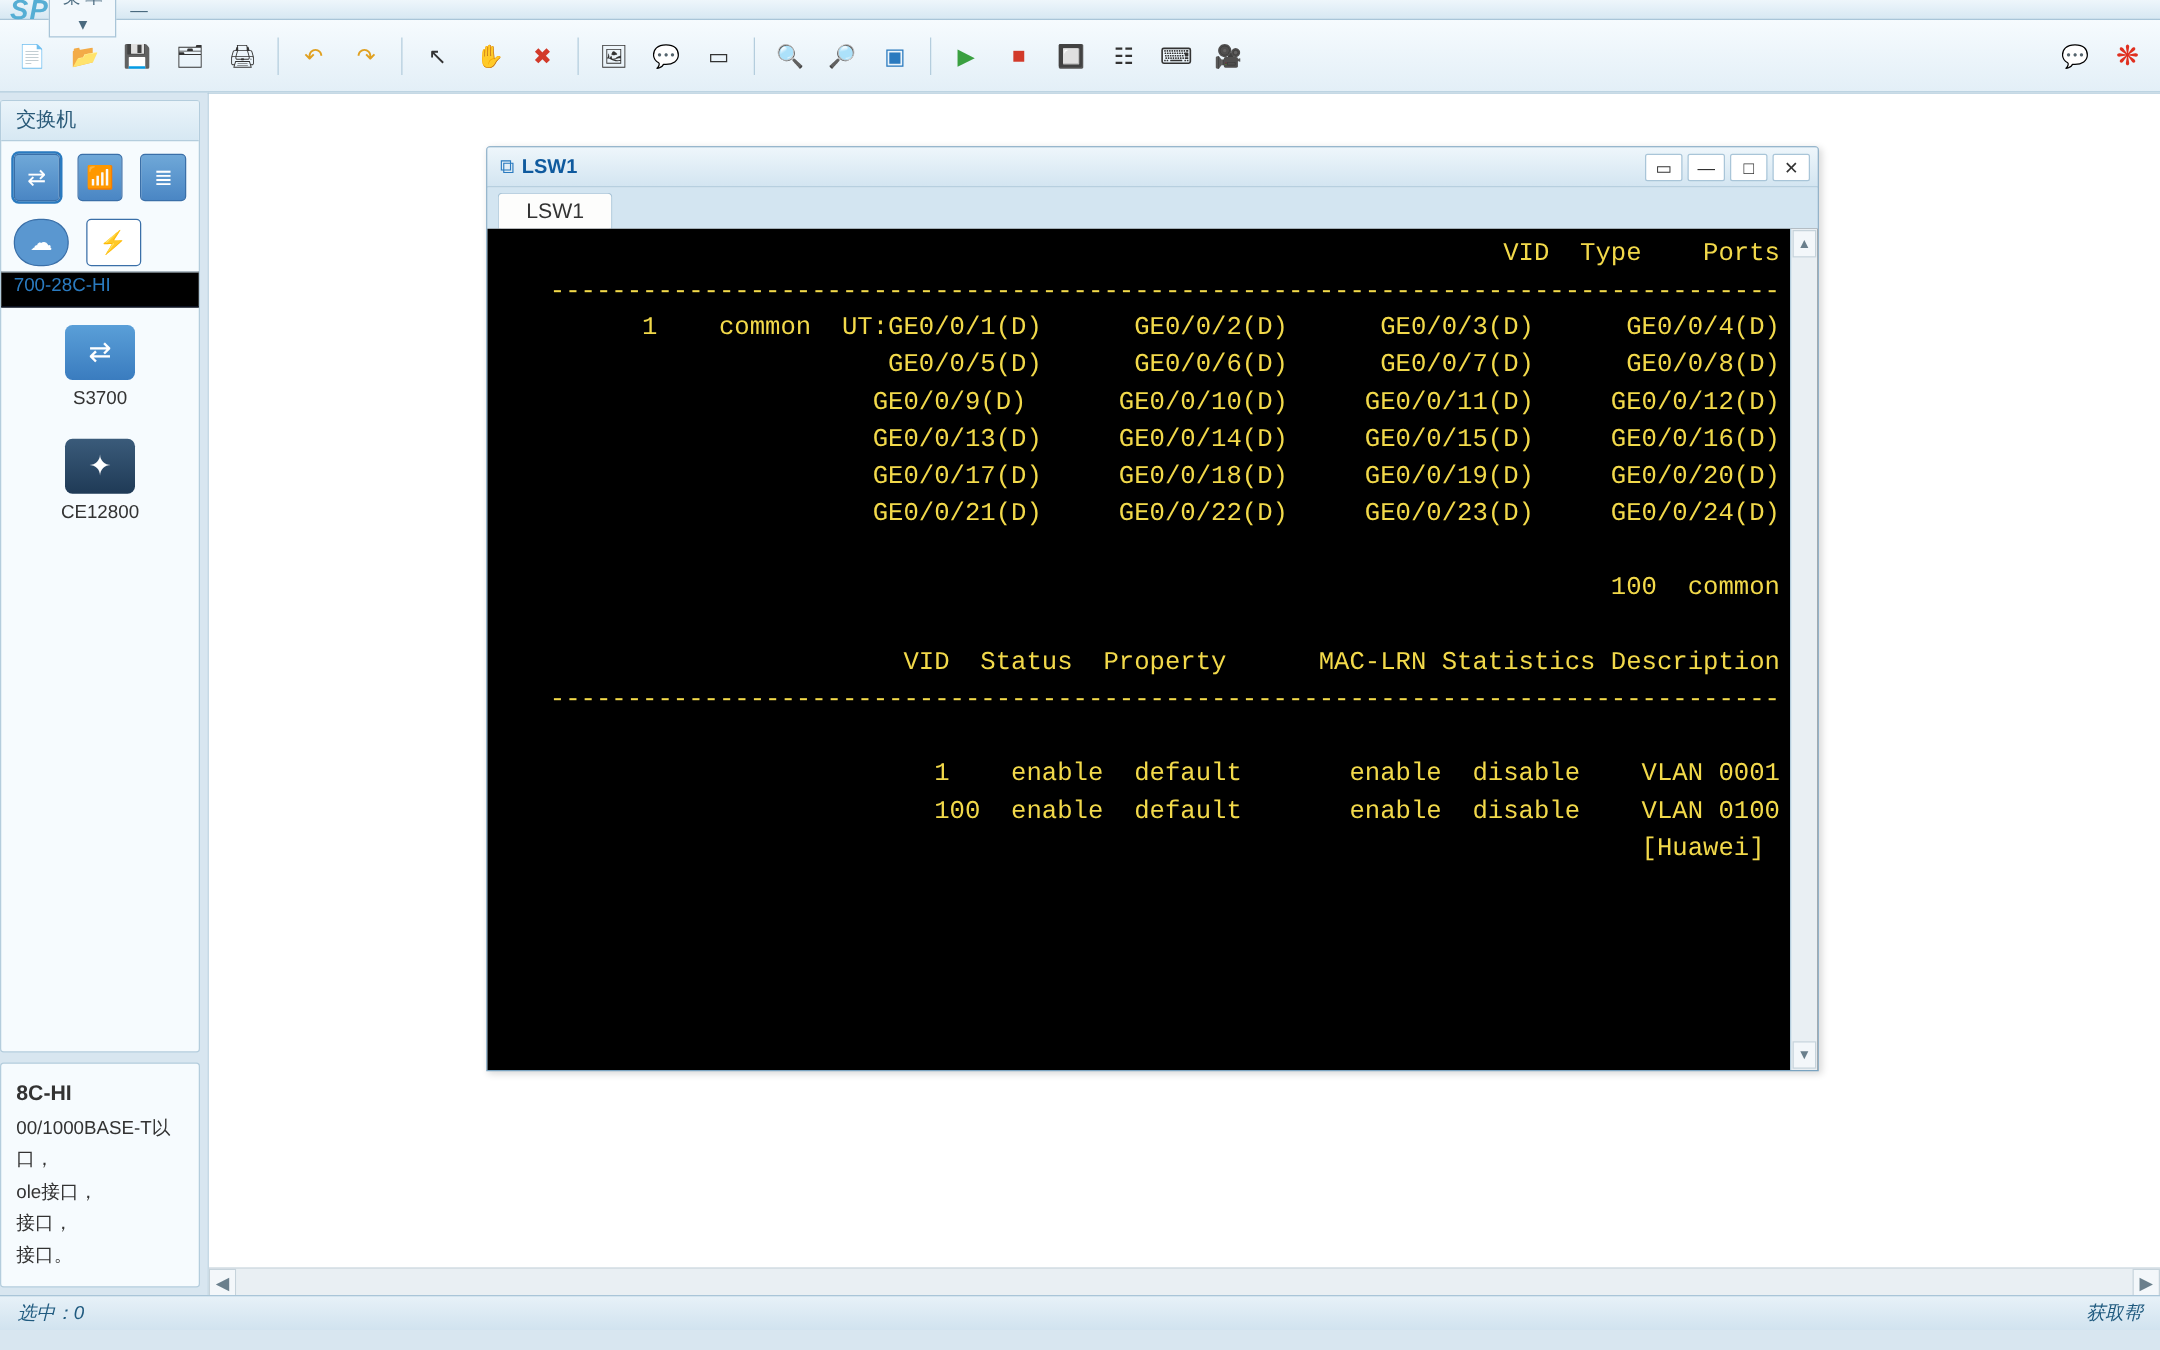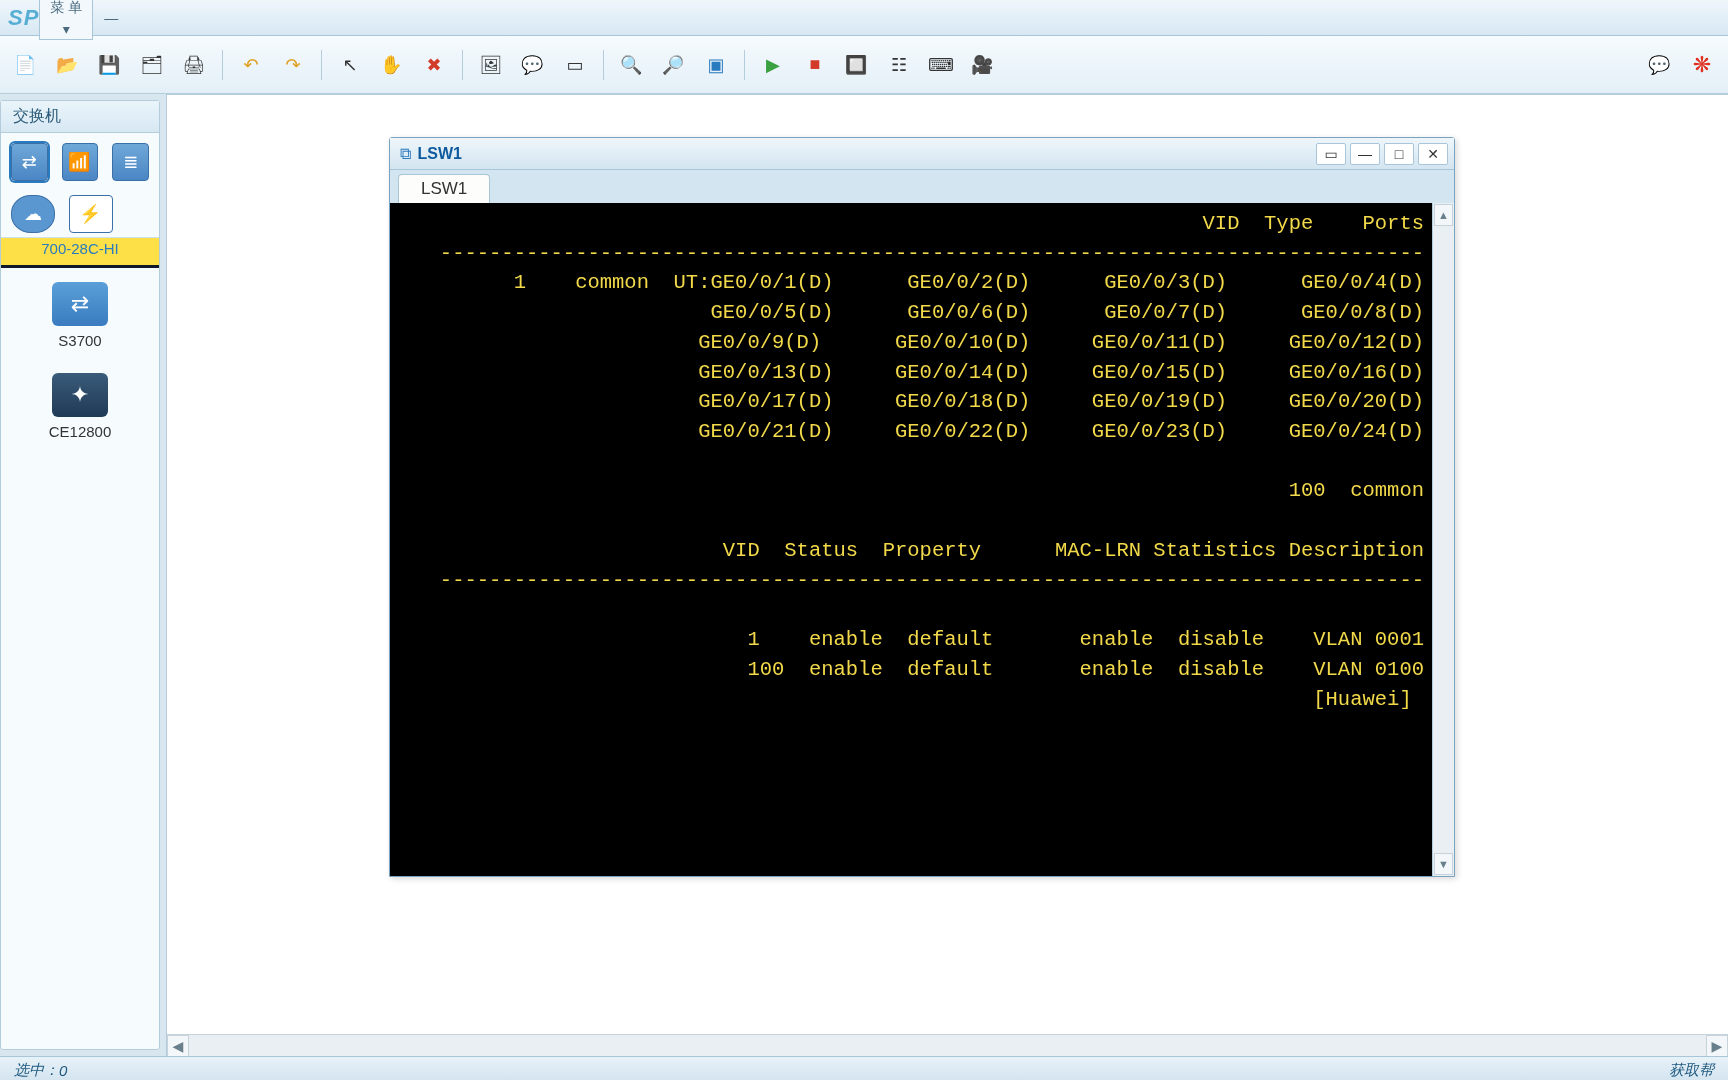--- a/index.html
+++ b/index.html
@@ -1,19 +1,19 @@
 <!DOCTYPE html>
 <html><head>
 <meta charset="utf-8">
 <style>
   * { box-sizing: border-box; margin: 0; padding: 0; }
   body { font-family: "Segoe UI", "Microsoft YaHei", sans-serif; background: #d8e6f0; width: 1728px; height: 1080px; overflow: hidden; font-size: 14px; color: #333; }
 
   
-  .titlebar { display: flex; align-items: center; height: 36px; background: linear-gradient(#eef6fb,#d7e8f3); border-bottom: 1px solid #a9c5d8; padding: 0 8px; }
+  .titlebar { display: flex; align-items: center; height: 16px; background: linear-gradient(#eef6fb,#d7e8f3); border-bottom: 1px solid #a9c5d8; padding: 0 8px; }
   .titlebar .logo { font-size: 22px; font-weight: bold; color: #56aed4; font-style: italic; letter-spacing: 1px; }
   .titlebar .center { flex: 1; text-align: center; color: #4a6a7f; font-size: 15px; }
   .titlebar .right { display: flex; align-items: center; gap: 4px; }
   .titlebar .menu-btn { background: #f2f8fc; border: 1px solid #a9c5d8; padding: 2px 10px; font-size: 14px; color: #4a6a7f; display:flex; align-items:center; gap:4px;flex-direction:column;}
   .titlebar .winbtn { width: 28px; height: 22px; display: flex; align-items: center; justify-content: center; color: #4a6a7f; font-size: 14px; }
 
   
   .toolbar { display: flex; align-items: center; height: 58px; background: linear-gradient(#f6fbfe,#e3eff7); border-bottom: 1px solid #b4cddd; padding: 0 8px; gap: 6px; }
   .toolbar .tbtn { width: 36px; height: 36px; border: 1px solid transparent; border-radius: 4px; display: flex; align-items: center; justify-content: center; font-size: 18px; }
   .toolbar .sep { width:1px; height:30px; background:#b4cddd; margin:0 4px; }
@@ -23,21 +23,21 @@
   
   .main { display: flex; height: calc(100% - 32px - 58px - 28px); }
   .sidebar { width: 166px; display:flex; flex-direction:column; gap:8px; padding:6px 6px 6px 0; }
   .panel { background:#f6fbfe; border:1px solid #b4cddd; border-radius:3px; }
   .panel-header { background: linear-gradient(#eaf4fa,#d7e8f3); border-bottom:1px solid #b4cddd; padding:5px 12px; font-size:16px; color:#2a5a78;}
   .device-row { display:flex; gap:14px; padding:10px 10px 4px; }
   .device-icon { width:44px; height:38px; background:linear-gradient(#6fa8d8,#4a86c4); border:1px solid #3a6fa8; border-radius:4px; display:flex; align-items:center; justify-content:center; color:white; font-size:18px; position:relative;}
   .device-icon.sel { box-shadow:0 0 0 2px #2a7abf; }
   .device-icon.cloud { background:#5a97d0; border-radius:20px 20px 20px 20px / 18px 18px 18px 18px; }
   .device-icon.plain { background:#fff; color:#333;}
-  .device-sub { color:#2a7abf; font-size:15px; padding:2px 10px 8px; border-top:1px solid #cfe1ed; border-bottom:3px solid #0f172a; background:#fde047;text-align:center;}
+  .device-sub { color:#2a7abf; font-size:15px; padding:2px 10px 8px; border-top:1px solid #cfe1ed; border-bottom:1px solid #0f172a; background:#000000;}
   .device-list { padding:14px 10px; display:flex; flex-direction:column; gap:24px; }
   .dev-item { display:flex; flex-direction:column; align-items:center; gap:6px; font-size:15px; color:#333;}
   .dev-img { width:56px; height:44px; border-radius:6px; display:flex; align-items:center; justify-content:center; color:white; font-size:22px;}
   .dev-img.blue { background:linear-gradient(#5a9fd8,#3a7cbf); }
   .dev-img.dark { background:linear-gradient(#3a5b7a,#1f3a56); }
 
   .info-panel { flex:0 0 auto; padding:10px 12px; line-height:1.7; font-size:15px; color:#333; min-height:180px;}
   .info-panel .hdr { font-weight:bold; font-size:17px; }
 
   
@@ -187,20 +187,28 @@
         <div class="dev-item">
           <div class="dev-img blue">⇄</div>
           <span>S3700</span>
         </div>
         <div class="dev-item">
           <div class="dev-img dark">✦</div>
           <span>CE12800</span>
         </div>
       </div>
     </div>
+    <div class="panel info-panel">
+      <div class="hdr">8C-HI</div>
+      <div>00/1000BASE-T以</div>
+      <div>口，</div>
+      <div>ole接口，</div>
+      <div>接口，</div>
+      <div>接口。</div>
+    </div>
   </div>
 
   <div class="canvas-wrap">
 
     <div class="termwin">
       <div class="tw-title">
         <span class="tw-icon">⧉</span>
         <span class="tw-text">LSW1</span>
         <div class="tw-btn">
             <span>▭</span>

